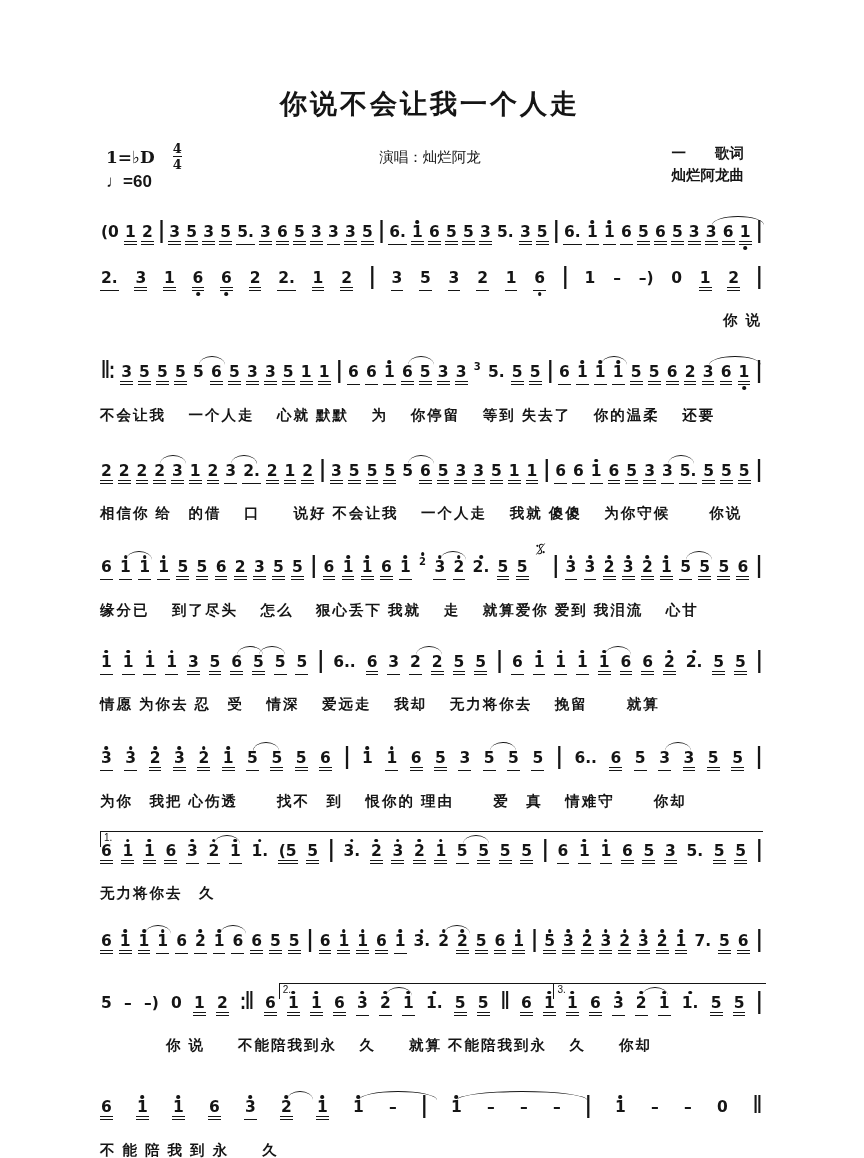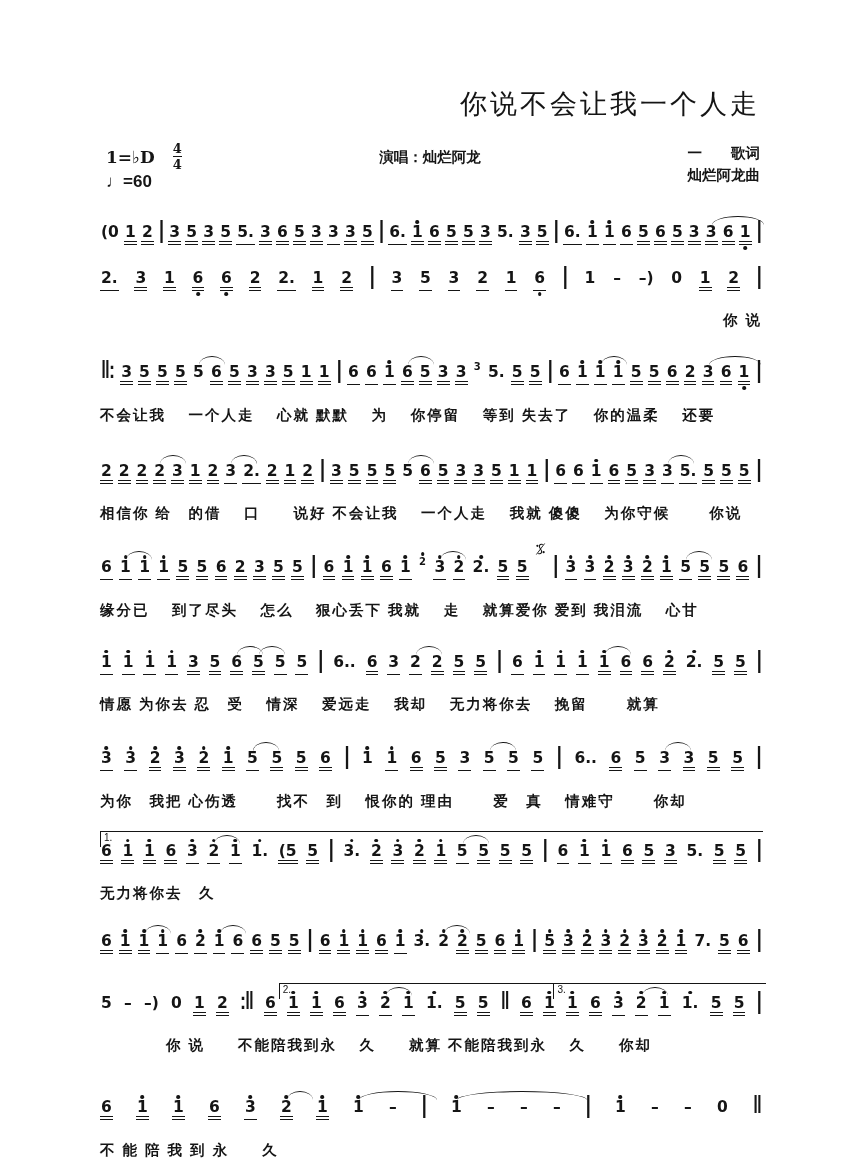--- a/index.html
+++ b/index.html
@@ -2,32 +2,32 @@
 <html><head>
 <meta charset="utf-8">
 <style>
   html,body{margin:0;padding:0;}
   body{
     width:864px;height:1158px;background:#ffffff;color:#151515;
     font-family:"Liberation Sans",sans-serif;overflow:hidden;
   }
   .sheet{padding:86px 104px 0 100px;}
   .title{
-    text-align:right;font-size:27px;font-weight:normal;letter-spacing:3px;
+    text-align:center;font-size:27px;font-weight:bold;letter-spacing:3px;
     font-family:"DejaVu Serif",serif;
   }
   .header-row{position:relative;height:62px;margin-top:16px;}
   .keysig{position:absolute;left:6px;top:4px;font-weight:bold;font-size:17px;
     font-family:"DejaVu Serif",serif;display:flex;align-items:center;gap:18px;}
   .timesig{display:inline-flex;flex-direction:column;font-size:13px;line-height:1;
     font-weight:bold;text-align:center;}
   .timesig span+span{border-top:1.2px solid #151515;padding-top:1px;margin-top:1px;}
   .tempo{position:absolute;left:6px;top:34px;font-size:17px;font-weight:bold;}
-  .performer{position:absolute;left:0;right:0;top:10px;text-align:center;font-size:14.5px;font-weight:bold;}
-  .credits{position:absolute;right:0;top:4px;text-align:right;font-size:14.5px;line-height:1.55;font-weight:bold;white-space:pre;}
+  .performer{position:absolute;left:0;right:0;top:10px;text-align:center;font-size:14.5px;font-weight:normal;}
+  .credits{position:absolute;right:16px;top:4px;text-align:right;font-size:14.5px;line-height:1.55;font-weight:bold;white-space:pre;}
   .music{margin-top:10px;}
   .music-line{position:relative;width:662px;}
   .notes-row{display:flex;justify-content:space-between;align-items:baseline;
     width:662px;padding-top:12px;}
   .note{
     position:relative;font-weight:bold;font-size:15.5px;line-height:1;
     font-family:"DejaVu Sans",sans-serif;padding:0 1px 5px 1px;white-space:nowrap;
   }
   .u1{background-image:linear-gradient(#151515,#151515);background-repeat:no-repeat;
       background-size:100% 1.3px;background-position:0 100%;}

